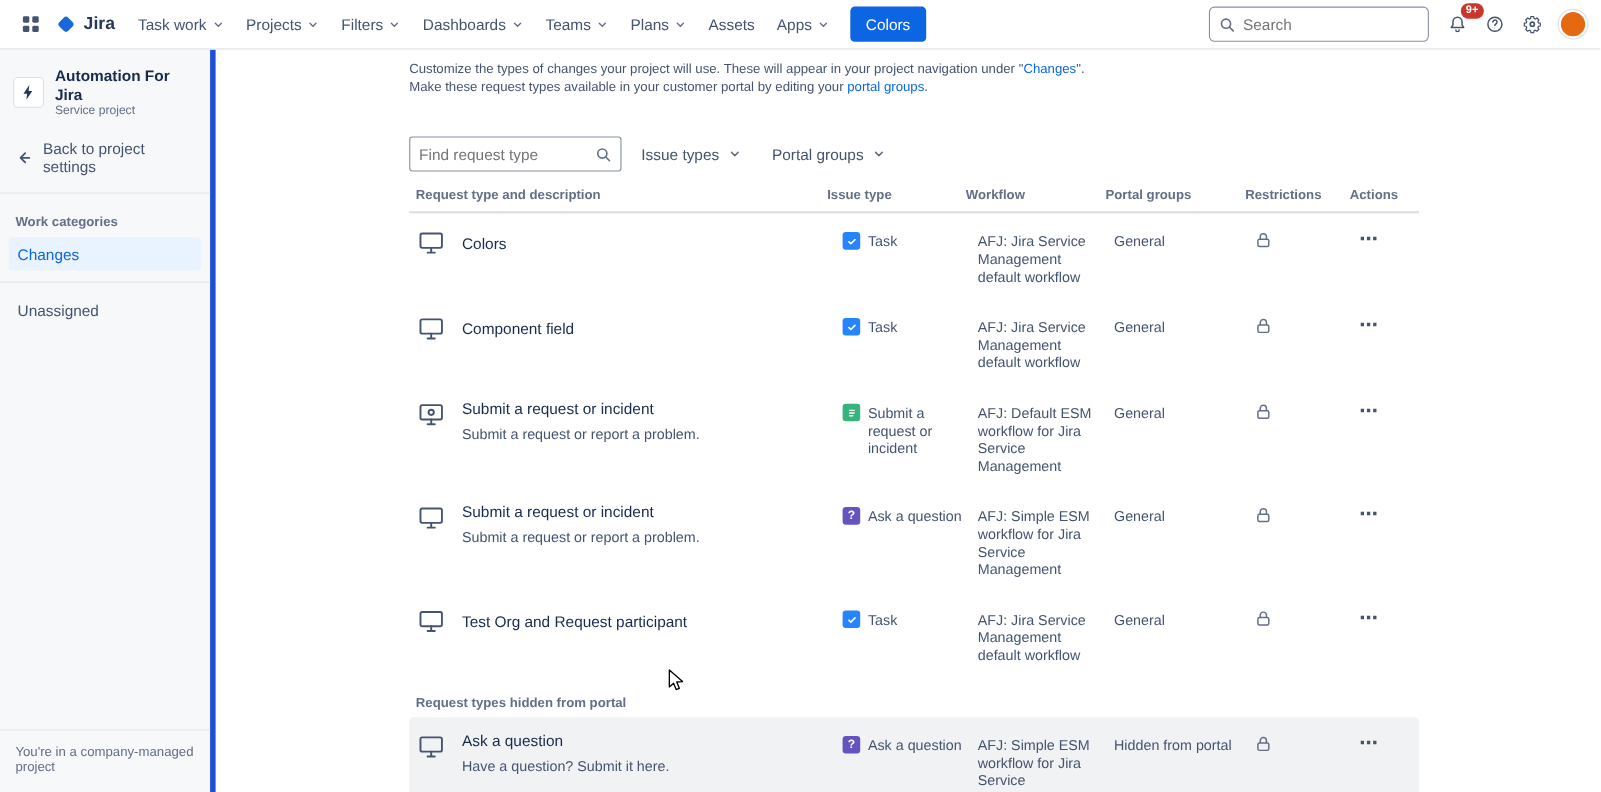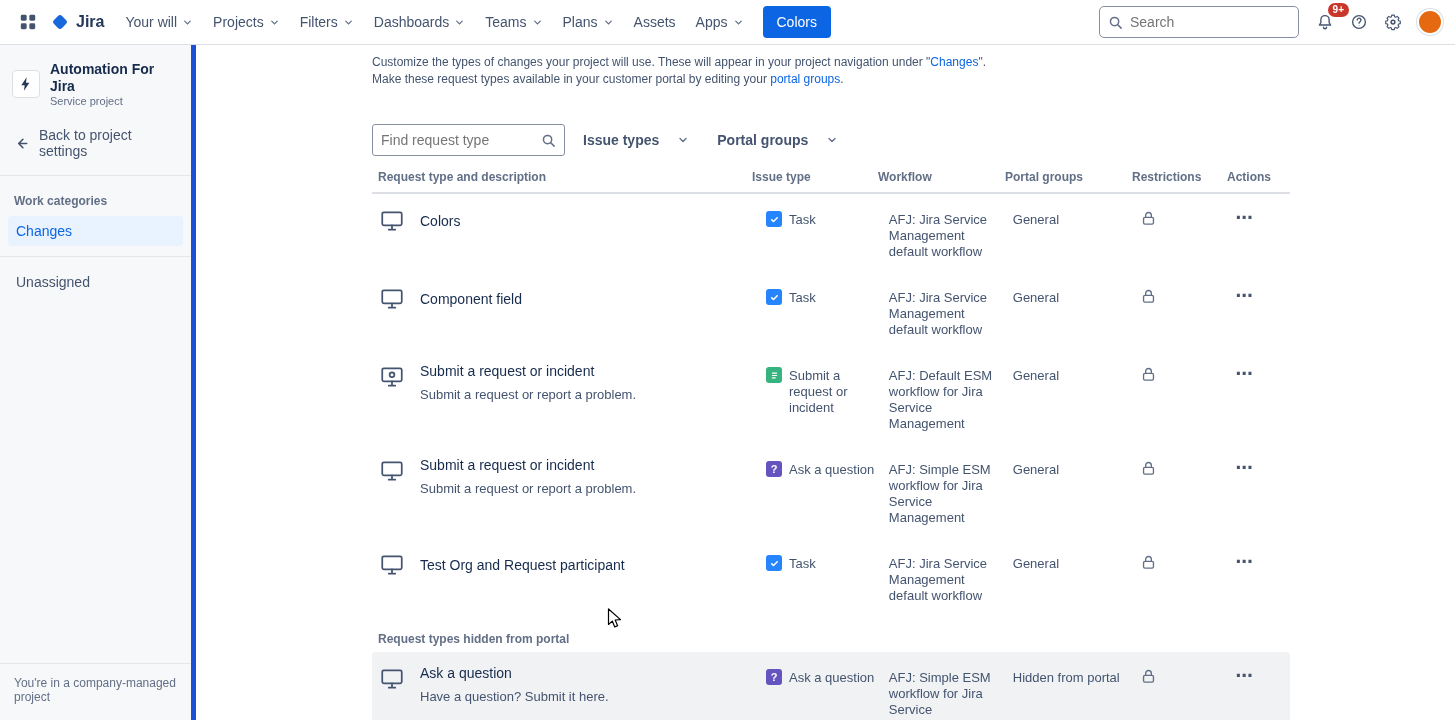--- a/index.html
+++ b/index.html
@@ -48,22 +48,22 @@
   .sidebar-footer { margin-top:auto; border-top:1px solid #E4E6EA; padding:12px 14px 16px; font-size:12px; color:#626F86; }
 
   
   .content { position:absolute; left:372px; top:45px; width:918px; bottom:0; }
   .intro { font-size:12px; color:#44546F; line-height:17px; margin:9px 0 36px; }
   .link { color:#0C66E4; text-decoration:none; cursor:pointer; }
   .controls { display:flex; align-items:center; gap:8px; margin-bottom:14px; }
   .find-input { display:flex; align-items:center; gap:6px; width:193px; height:32px;
     border:1px solid #8590A2; border-radius:3px; padding:0 8px; color:#626F86; }
   .find-input input { flex:1; min-width:0; border:none; outline:none; font-size:14px; color:#172B4D; background:transparent; }
-  .drop-btn { display:flex; align-items:center; gap:18px; height:32px; padding:0 10px; background:transparent;
-    border:none; border-radius:3px; font-size:14px; font-weight:700; color:#44546F; cursor:pointer; }
+  .drop-btn { display:flex; align-items:center; gap:8px; height:32px; padding:0 10px; background:transparent;
+    border:none; border-radius:3px; font-size:14px; font-weight:400; color:#44546F; cursor:pointer; }
 
   
   .thead { display:flex; padding:0 6px 8px; border-bottom:2px solid #DCDFE4; }
   .th { font-size:12px; font-weight:700; color:#626F86; }
   .col-name { width:374px; }
   .col-issue { width:126px; }
   .col-wf { width:127px; }
   .col-portal { width:127px; }
   .col-restrict { width:95px; }
   .col-actions { width:57px; }
@@ -108,21 +108,21 @@
   <button class="logo">
     <span>
       <svg width="20" height="20" viewBox="0 0 24 24">
           <rect x="5.2" y="5.2" width="13.6" height="13.6" rx="3.5" transform="rotate(45 12 12)" fill="#1868DB"></rect>
         </svg>
     </span>
     <span class="logo-text">Jira</span>
   </button>
 
   <button class="nav-item">
-    <span>Your will</span>
+    <span>Task work</span>
     <span>
         <svg width="11" height="11" viewBox="0 0 16 16">
           <path d="M4 6l4 4 4-4" stroke="#626F86" stroke-width="1.8" fill="none" stroke-linecap="round"></path>
         </svg>
       </span>
   </button>
   <button class="nav-item">
     <span>Projects</span>
     <span>
         <svg width="11" height="11" viewBox="0 0 16 16">

